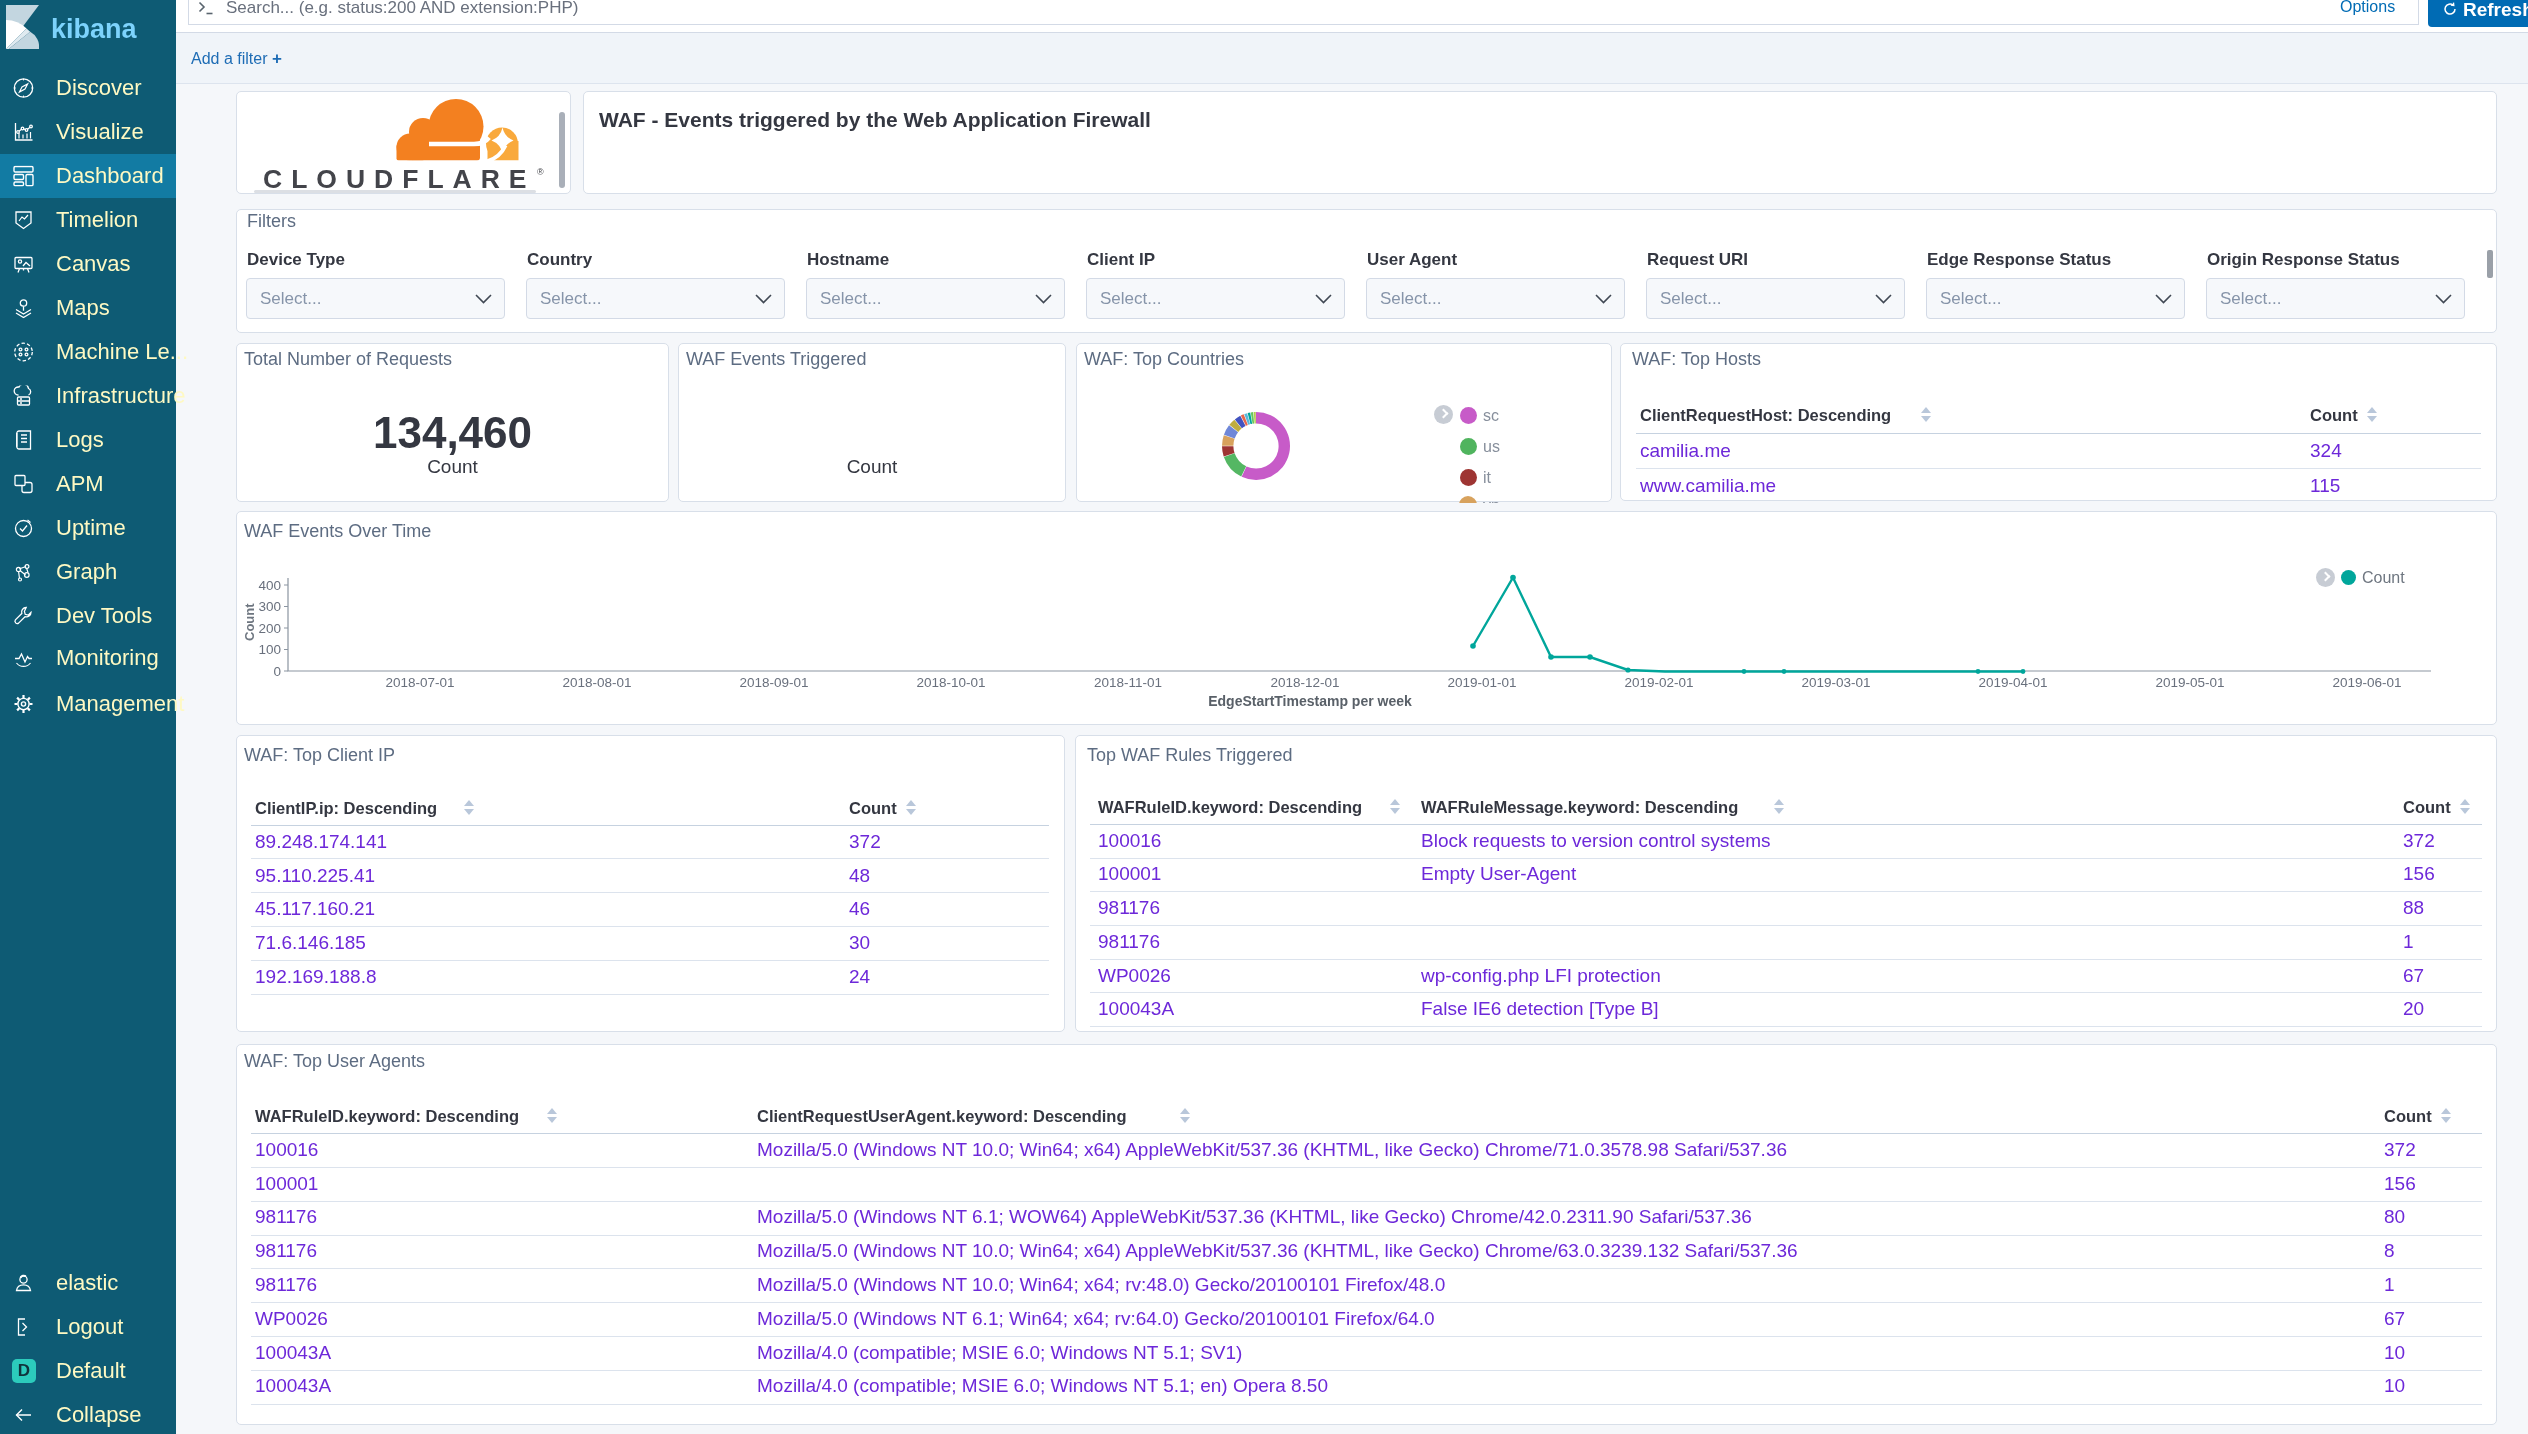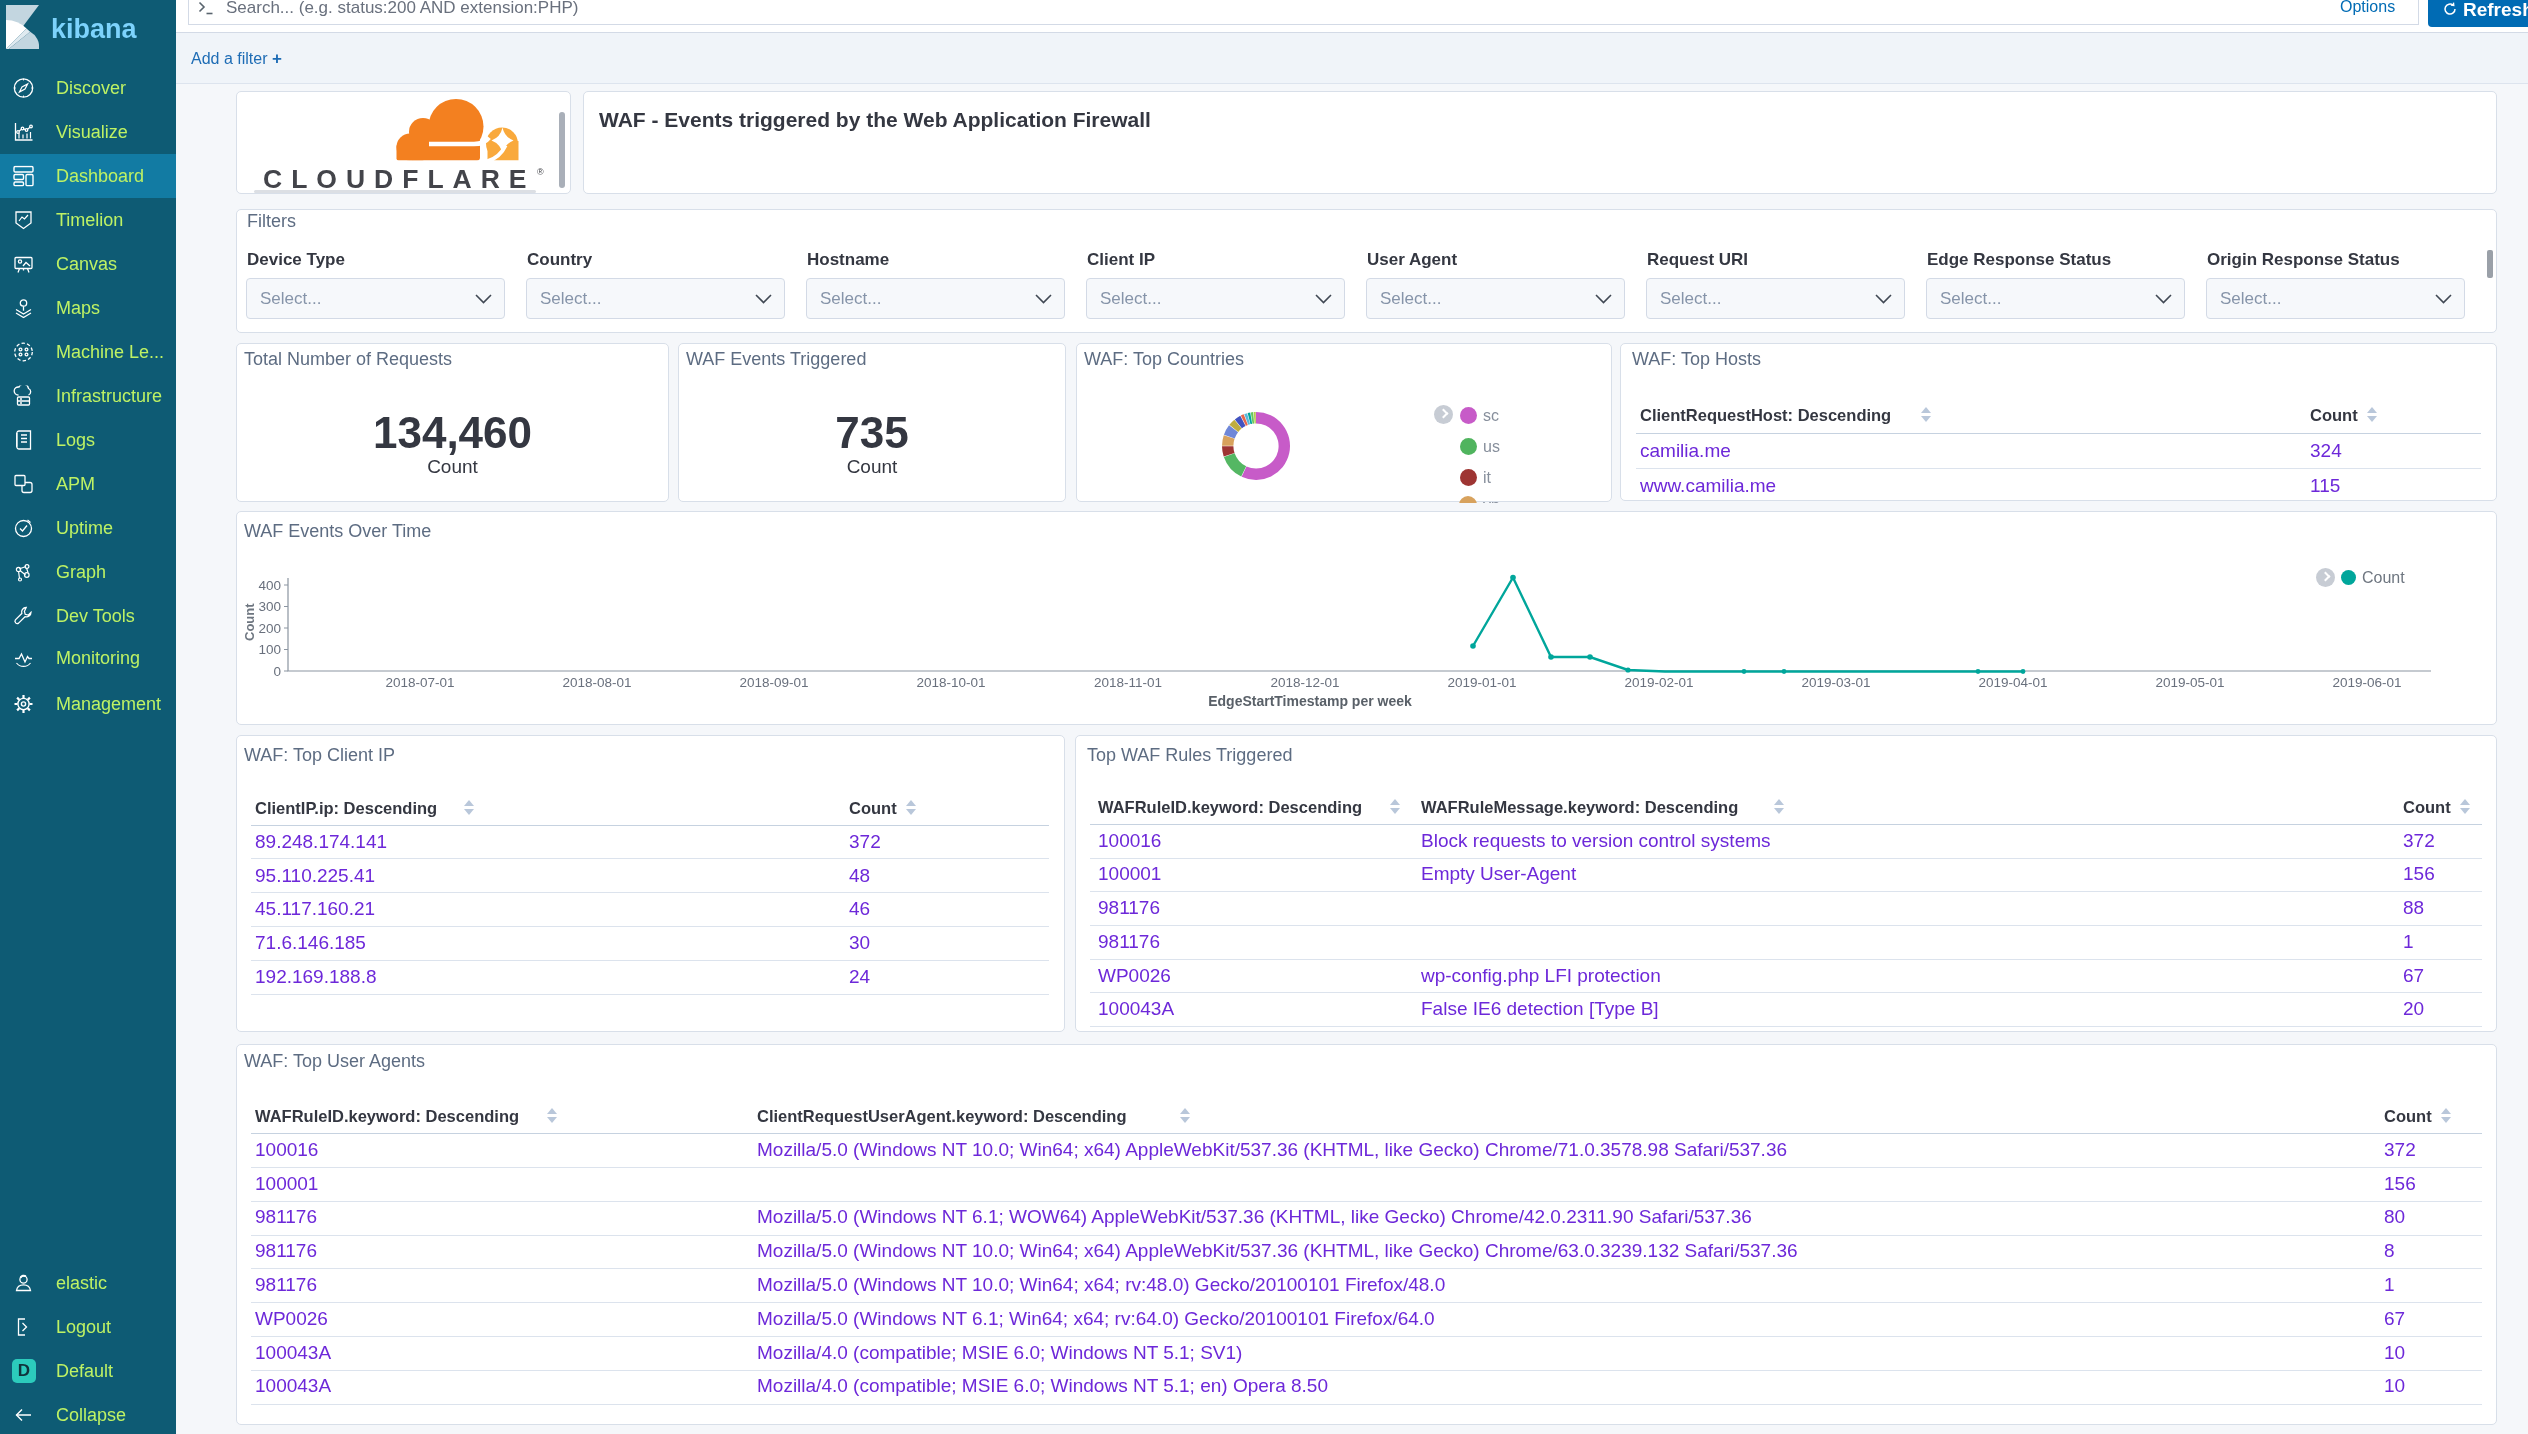--- a/index.html
+++ b/index.html
@@ -2,21 +2,21 @@
 <html><head>
 <meta charset="utf-8">
 <style>
 * { margin:0; padding:0; box-sizing:border-box; }
 html,body { width:2528px; height:1434px; overflow:hidden; font-family:"Liberation Sans",sans-serif; background:#f5f7fa; }
 #stage { position:absolute; top:0; left:0; width:2528px; height:1021px;text-decoration:underline; }
 .abs { position:absolute; }
 
 #side { position:absolute; left:0; top:0; width:176px; height:1434px; background:#0e5b74; z-index:5; }
 .nav { position:absolute; left:0; width:176px; height:44px; color:#fff; }
-.nav .lbl { position:absolute; left:56px; top:50%; transform:translateY(-50%); font-size:18px; color:#bef264; white-space:nowrap; }
+.nav .lbl { position:absolute; left:56px; top:50%; transform:translateY(-50%); font-size:22px; color:#fef9c3; white-space:nowrap; }
 .nav.sel { background:#127ba3; }
 .nav svg { position:absolute; left:13px; top:50%; transform:translateY(-50%); }
 
 #qbar { position:absolute; left:176px; top:0; width:2352px; height:33px; background:#fff; border-bottom:1px solid #d3dae6; }
 #qinput { position:absolute; left:188px; top:-15px; width:2231px; height:40px; background:#fff; border:1px solid #d3dae6; border-radius:0 0 0 0; }
 #fbar { position:absolute; left:176px; top:33px; width:2352px; height:51px; background:#f0f4f9; border-bottom:1px solid #dde4ee; }
 
 .panel { position:absolute; background:#fff; border:1px solid #d8dfe9; border-radius:5px; }
 .ptitle { position:absolute; font-size:18px; color:#5d6c82; white-space:nowrap; }
 
@@ -144,21 +144,20 @@
     </div>
 <div class="abs" style="left:2487px;top:250px;width:6px;height:28px;background:#9aa0a8;border-radius:2px"></div>
 
 <div class="panel" style="left:236px;top:343px;width:433px;height:159px"></div>
 <div class="ptitle" style="left:244px;top:349px">Total Number of Requests</div>
 <div class="abs" style="left:236px;top:408px;width:433px;text-align:center;font-size:44px;font-weight:bold;color:#343741">134,460</div>
 <div class="abs" style="left:236px;top:456px;width:433px;text-align:center;font-size:19px;color:#343741">Count</div>
 
 <div class="panel" style="left:678px;top:343px;width:388px;height:159px"></div>
 <div class="ptitle" style="left:686px;top:349px">WAF Events Triggered</div>
-<div class="abs" style="left:678px;top:408px;width:388px;text-align:center;font-size:44px;font-weight:bold;color:#343741">735</div>
 <div class="abs" style="left:678px;top:456px;width:388px;text-align:center;font-size:19px;color:#343741">Count</div>
 
 <div class="panel" style="left:1076px;top:343px;width:536px;height:159px"></div>
 <div class="ptitle" style="left:1084px;top:349px">WAF: Top Countries</div>
 <svg class="abs" style="left:1218px;top:408px" width="76" height="76" viewBox="0 0 76 76">
       <path d="M38.00 4.00A34.0 34.0 0 1 1 23.63 68.81L28.45 58.48A22.6 22.6 0 1 0 38.00 15.40Z" fill="#c75bc8"></path>
       <path d="M23.20 68.61A34.0 34.0 0 0 1 5.85 49.07L16.63 45.36A22.6 22.6 0 0 0 28.16 58.35Z" fill="#54b763"></path>
       <path d="M5.66 48.51A34.0 34.0 0 0 1 4.00 38.30L15.40 38.20A22.6 22.6 0 0 0 16.51 44.98Z" fill="#9e3533"></path>
       <path d="M4.00 37.70A34.0 34.0 0 0 1 5.76 27.21L16.57 30.83A22.6 22.6 0 0 0 15.40 37.80Z" fill="#d8a25d"></path>
       <path d="M5.95 26.65A34.0 34.0 0 0 1 11.03 17.30L20.07 24.24A22.6 22.6 0 0 0 16.70 30.46Z" fill="#6f87d8"></path>

